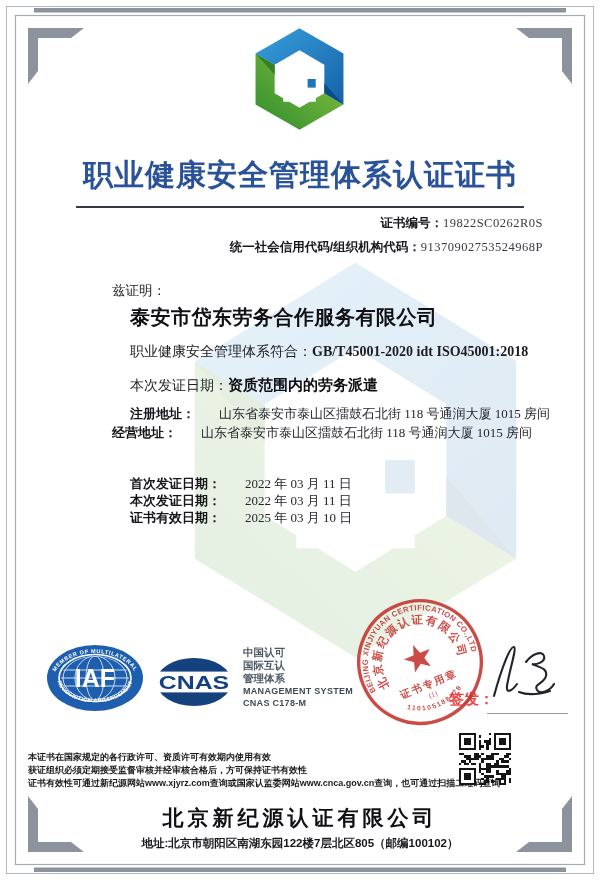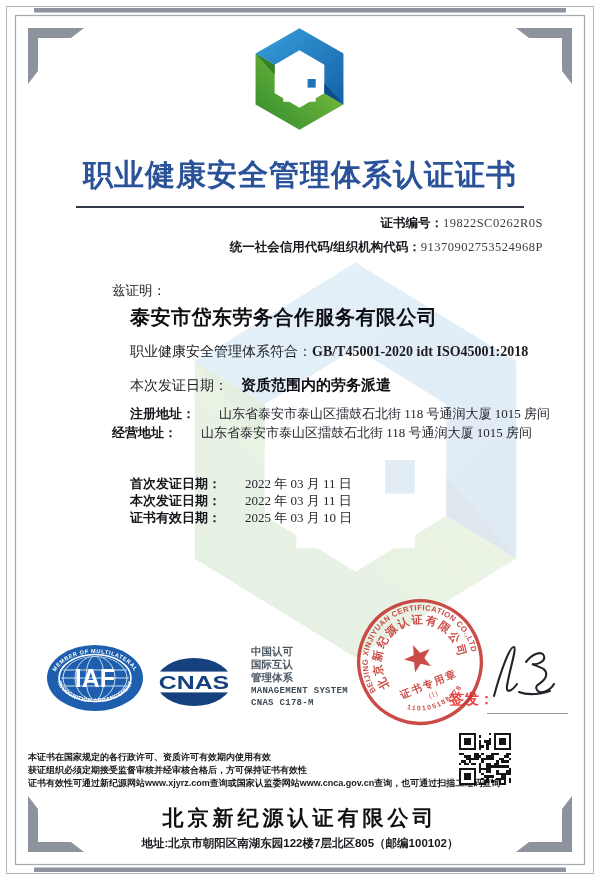--- a/index.html
+++ b/index.html
@@ -24,33 +24,33 @@
   .meta .row{margin-bottom:5px;white-space:nowrap;}
   .meta .lab{font-family:"Liberation Sans","DejaVu Sans",sans-serif;font-weight:700;font-size:12.5px;color:#17171d;}
   .meta .val{font-size:12.5px;letter-spacing:.5px;color:#3a3a42;}
   
   .attest{left:112px;top:282px;font-size:13.5px;z-index:2;}
   .company{left:130px;top:304px;font-size:20px;font-weight:700;letter-spacing:.5px;color:#101015;z-index:2;}
   .line{z-index:2;white-space:nowrap;}
   .std{left:130px;top:343px;font-size:14px;}
   .std .v{font-weight:700;}
   .scope{left:130px;top:376px;font-size:14px;}
-  .scope .v{font-family:"Liberation Sans","DejaVu Sans",sans-serif;font-weight:700;font-size:15px;color:#0e0e12;margin-left:13px;}
+  .scope .v{font-family:"Liberation Sans","DejaVu Sans",sans-serif;font-weight:700;font-size:15px;color:#0e0e12;}
   .addr1{left:130px;top:405px;}
   .addr2{left:112px;top:424px;}
   .d1{left:130px;top:475px;}
   .d2{left:130px;top:492px;}
   .d3{left:130px;top:509px;}
   .kv{font-size:13px;}
   .kv .k{font-family:"Liberation Sans","DejaVu Sans",sans-serif;font-weight:700;color:#15151a;}
   .kv .v{color:#26262e;padding-left:24px;}
   
   .iaf{left:45px;top:643px;width:100px;height:70px;z-index:2;}
   .cnas{left:154px;top:656px;width:80px;height:52px;z-index:2;}
-  .acc-text{left:243px;top:646px;z-index:2;font-family:Liberation Mono, monospace;margin-left:8px;}
+  .acc-text{left:243px;top:646px;z-index:2;font-family:Liberation Sans, sans-serif;}
   .acc-text .zh{font-size:10.5px;font-weight:600;color:#4c5864;line-height:13px;}
   .acc-text .en{font-size:9px;font-weight:700;color:#3f4a55;line-height:12px;letter-spacing:.3px;}
   
   .seal{left:352px;top:596px;width:136px;height:136px;z-index:4;opacity:.88;}
   .sign-label{left:449px;top:690px;font-family:"Liberation Sans","DejaVu Sans",sans-serif;
               font-weight:700;font-size:15px;color:#ef4444;z-index:3;}
   .sign-line{left:487px;top:713px;width:81px;height:1px;background:#9a9aa0;z-index:3;}
   .sign-ink{left:486px;top:634px;width:88px;height:74px;z-index:5;}
   
   .qr{left:459px;top:733px;width:52px;height:52px;z-index:5;}

